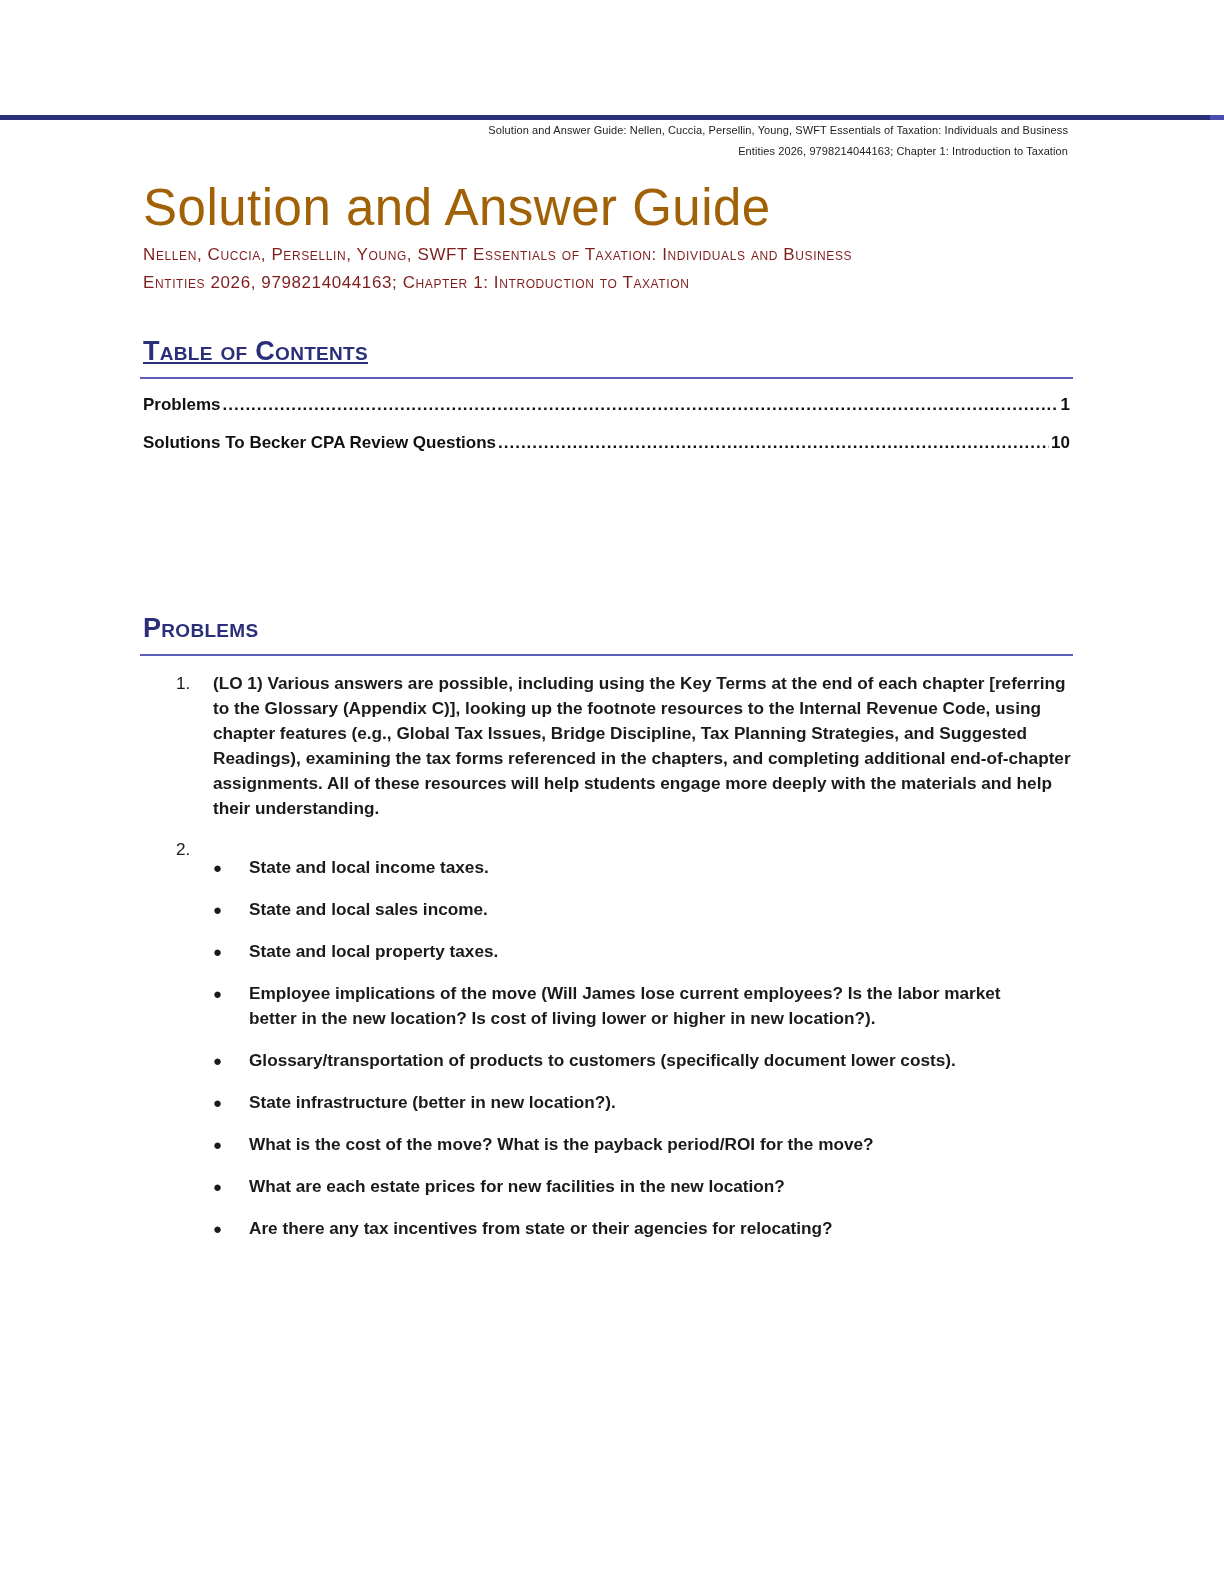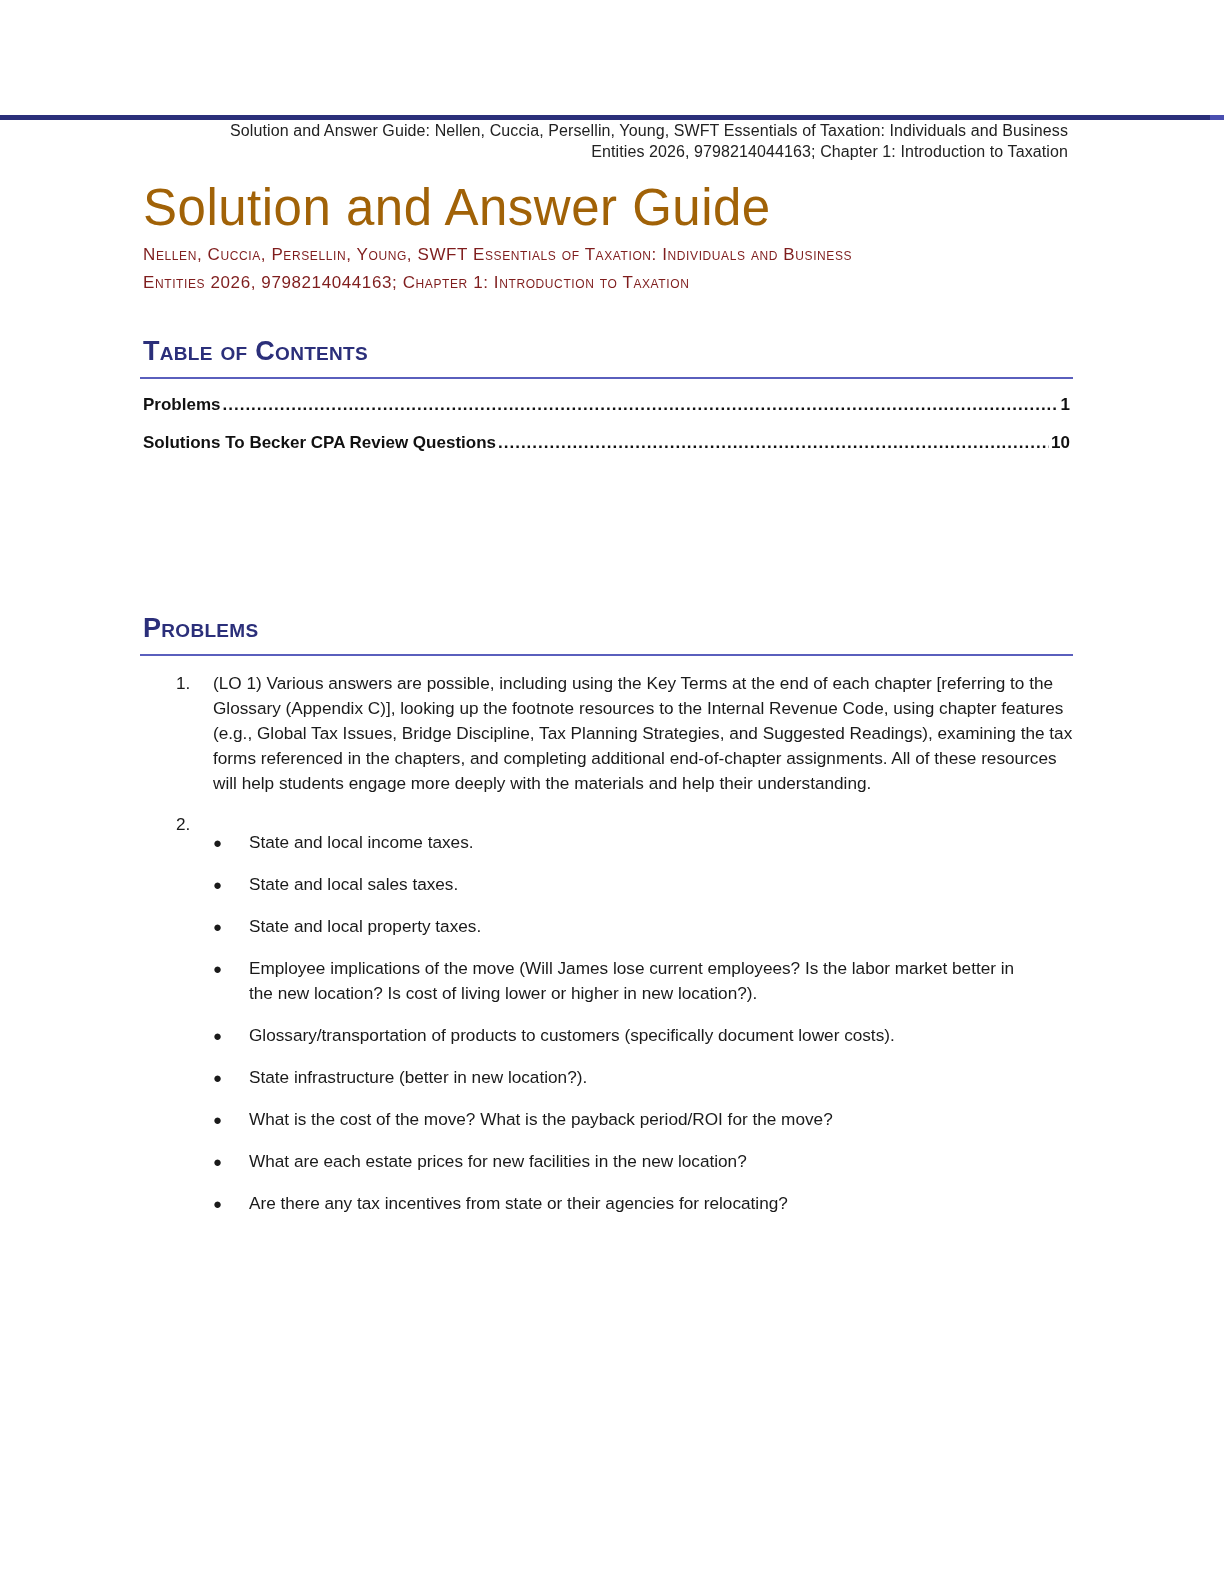--- a/index.html
+++ b/index.html
@@ -1,36 +1,36 @@
 <!DOCTYPE html>
 <html><head>
 <meta charset="utf-8">
 <style>
   html, body { margin: 0; padding: 0; background: #ffffff; }
   body { width: 1224px; height: 1584px; position: relative; overflow: hidden;
          font-family: "Liberation Sans", "DejaVu Sans", sans-serif; color: #1a1a1a; }
   .topbar { position: absolute; left: 0; top: 115px; width: 1210px; height: 5px; background: #2b2f7a; }
   .topbar-tip { position: absolute; left: 1210px; top: 115px; width: 14px; height: 5px; background: #4a4fb0; }
   .running-header { position: absolute; right: 156px; top: 120px; width: 960px; text-align: right;
-         font-size: 16px; line-height: 21px; color: #222; letter-spacing: 0.1px; }
+         font-size: 11px; line-height: 21px; color: #222; letter-spacing: 0.1px; }
   .title { position: absolute; left: 143px; top: 176px; font-size: 51px; color: #a16207;
          font-weight: normal; letter-spacing: 0.5px; margin: 0; line-height: 64px; }
   .subtitle { position: absolute; left: 143px; top: 241px; width: 940px; font-size: 17px; line-height: 28px;
          color: #7f1d1d; font-variant: small-caps; letter-spacing: 0.6px; }
   .section-heading { position: absolute; left: 143px; margin: 0; font-size: 27px; font-weight: bold;
          color: #2b2f7a; font-variant: small-caps; letter-spacing: 0.3px; }
   .rule { position: absolute; left: 140px; width: 933px; height: 2px; background: #5a5fbd; }
   .toc { position: absolute; left: 143px; top: 395px; width: 927px; }
   .toc-row { display: flex; align-items: baseline; height: 38px; font-size: 17px; font-weight: bold; color: #111; cursor: pointer; }
   .toc-row .dots { flex: 1; overflow: hidden; white-space: nowrap; margin: 0 2px; }
   .toc-row .dots::after { content: "........................................................................................................................................................................................................................................................"; letter-spacing: 1px; }
   .problems { position: absolute; left: 143px; top: 671px; width: 930px; font-size: 17.2px; line-height: 25px; color: #1a1a1a; }
   .prob { display: flex; margin-bottom: 16px; }
   .prob .num { width: 70px; flex: none; padding-left: 33px; box-sizing: border-box; }
-  .prob .body { flex: 1; width: 850px; }
+  .prob .body { flex: 1; width: 850px; font-weight: bold; }
   .bullets { list-style: none; margin: 18px 0 0 0; padding: 0; }
   .bullets li { display: flex; margin-bottom: 17px; }
   .bullets .dot { width: 36px; flex: none; font-size: 15px; }
   .bullets .txt { flex: 1; padding-right: 40px; }
 </style>
 </head>
 <body>
 
 <div class="topbar"></div>
 <div class="topbar-tip"></div>
@@ -40,21 +40,21 @@
   <div>Entities 2026, 9798214044163; Chapter 1: Introduction to Taxation</div>
 </div>
 
 <h1 class="title">Solution and Answer Guide</h1>
 
 <div class="subtitle">
   <div>Nellen, Cuccia, Persellin, Young, SWFT Essentials of Taxation: Individuals and Business</div>
   <div>Entities 2026, 9798214044163; Chapter 1: Introduction to Taxation</div>
 </div>
 
-<h2 class="section-heading" style="top:336px;">Table of Contents</h2>
+<h2 class="section-heading" style="top:336px;text-decoration:underline;">Table of Contents</h2>
 <div class="rule" style="top:377px;"></div>
 
 <div class="toc">
   <div class="toc-row">
     <span>Problems</span>
     <span class="dots"></span>
     <span>1</span>
   </div>
   <div class="toc-row">
     <span>Solutions To Becker CPA Review Questions</span>
@@ -76,21 +76,21 @@
   <div class="prob">
     <span class="num">2.</span>
     <div class="body">
       <ul class="bullets">
         <li>
             <span class="dot">●</span>
             <span class="txt">State and local income taxes.</span>
           </li>
         <li>
             <span class="dot">●</span>
-            <span class="txt">State and local sales taxes.</span>
+            <span class="txt">State and local sales income.</span>
           </li>
         <li>
             <span class="dot">●</span>
             <span class="txt">State and local property taxes.</span>
           </li>
         <li>
             <span class="dot">●</span>
             <span class="txt">Employee implications of the move (Will James lose current employees? Is the labor market better in the new location? Is cost of living lower or higher in new location?).</span>
           </li>
         <li>

